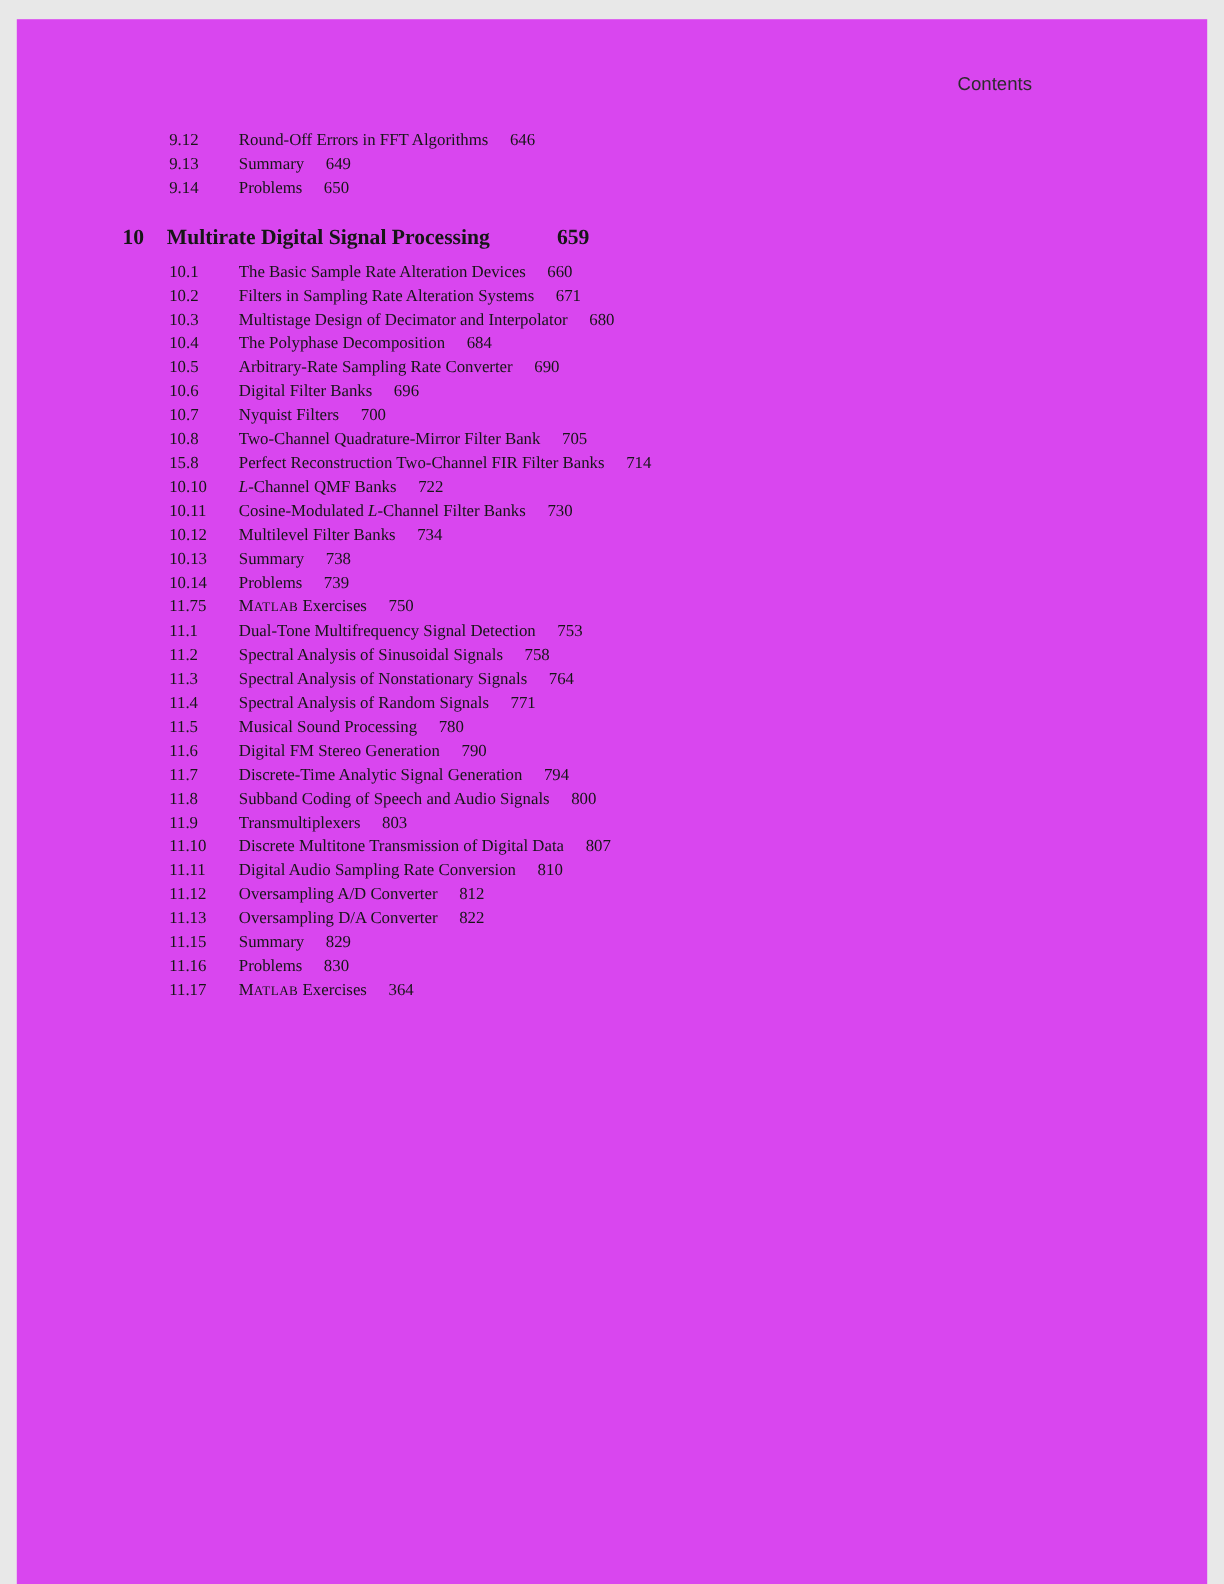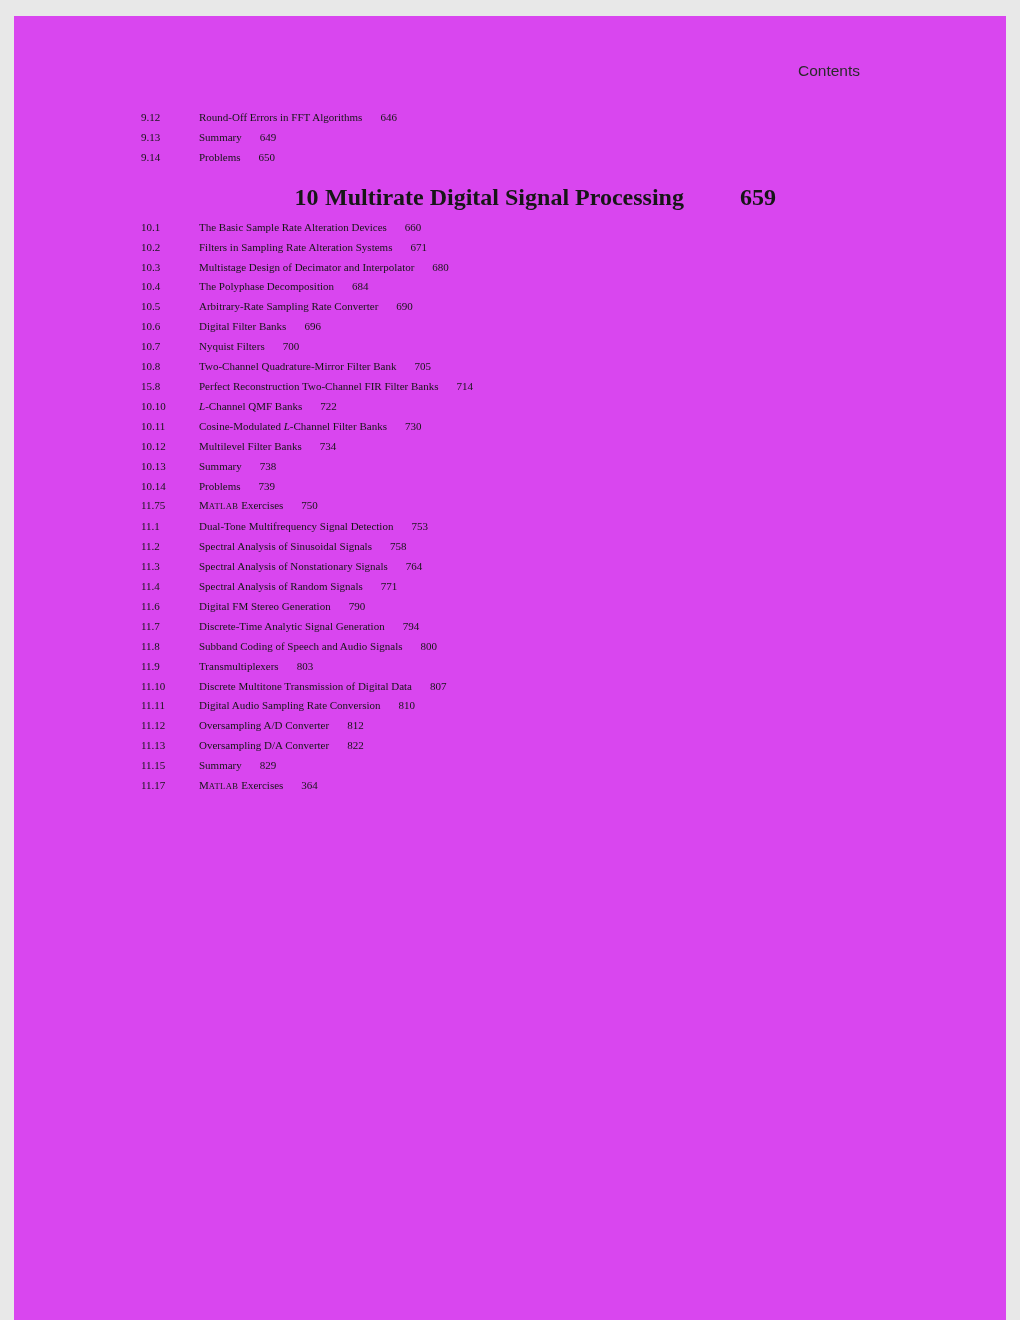--- a/index.html
+++ b/index.html
@@ -29,39 +29,38 @@
     position: absolute;
     left: 88px;
     top: 92px;
     width: 860px;
   }
   .item-list {
     margin: 0;
   }
   .toc-item {
     margin-left: 39px;
-    font-size: 11px;
+    font-size: 14px;
     line-height: 19.9px;
     white-space: nowrap;
   }
   .it-num {
     display: inline-block;
     width: 58px;
   }
   .it-page {
     margin-left: 18px;
   }
   .chapter-heading {
     font-weight: bold;
-    font-size: 24px;
+    font-size: 18px;
     line-height: 24px;
     margin-top: 17px;
     margin-bottom: 9px;
     white-space: nowrap;
-    text-align: center;
   }
   .ch-num {
     display: inline-block;
     width: 37px;
   }
   .ch-page {
     margin-left: 56px;
   }
   .sc {
     font-size: 0.78em;
@@ -95,25 +94,27 @@
         <div class="toc-item"><span class="it-num">10.12</span><span class="it-title">Multilevel Filter Banks</span><span class="it-page">734</span></div>
         <div class="toc-item"><span class="it-num">10.13</span><span class="it-title">Summary</span><span class="it-page">738</span></div>
         <div class="toc-item"><span class="it-num">10.14</span><span class="it-title">Problems</span><span class="it-page">739</span></div>
         <div class="toc-item"><span class="it-num">11.75</span><span class="it-title">M<span class="sc">ATLAB</span> Exercises</span><span class="it-page">750</span></div>
       </div>
       <div class="item-list">
         <div class="toc-item"><span class="it-num">11.1</span><span class="it-title">Dual-Tone Multifrequency Signal Detection</span><span class="it-page">753</span></div>
         <div class="toc-item"><span class="it-num">11.2</span><span class="it-title">Spectral Analysis of Sinusoidal Signals</span><span class="it-page">758</span></div>
         <div class="toc-item"><span class="it-num">11.3</span><span class="it-title">Spectral Analysis of Nonstationary Signals</span><span class="it-page">764</span></div>
         <div class="toc-item"><span class="it-num">11.4</span><span class="it-title">Spectral Analysis of Random Signals</span><span class="it-page">771</span></div>
+        <div class="toc-item"><span class="it-num">11.5</span><span class="it-title">Musical Sound Processing</span><span class="it-page">780</span></div>
         <div class="toc-item"><span class="it-num">11.6</span><span class="it-title">Digital FM Stereo Generation</span><span class="it-page">790</span></div>
         <div class="toc-item"><span class="it-num">11.7</span><span class="it-title">Discrete-Time Analytic Signal Generation</span><span class="it-page">794</span></div>
         <div class="toc-item"><span class="it-num">11.8</span><span class="it-title">Subband Coding of Speech and Audio Signals</span><span class="it-page">800</span></div>
         <div class="toc-item"><span class="it-num">11.9</span><span class="it-title">Transmultiplexers</span><span class="it-page">803</span></div>
         <div class="toc-item"><span class="it-num">11.10</span><span class="it-title">Discrete Multitone Transmission of Digital Data</span><span class="it-page">807</span></div>
         <div class="toc-item"><span class="it-num">11.11</span><span class="it-title">Digital Audio Sampling Rate Conversion</span><span class="it-page">810</span></div>
         <div class="toc-item"><span class="it-num">11.12</span><span class="it-title">Oversampling A/D Converter</span><span class="it-page">812</span></div>
         <div class="toc-item"><span class="it-num">11.13</span><span class="it-title">Oversampling D/A Converter</span><span class="it-page">822</span></div>
         <div class="toc-item"><span class="it-num">11.15</span><span class="it-title">Summary</span><span class="it-page">829</span></div>
+        <div class="toc-item"><span class="it-num">11.16</span><span class="it-title">Problems</span><span class="it-page">830</span></div>
         <div class="toc-item"><span class="it-num">11.17</span><span class="it-title">M<span class="sc">ATLAB</span> Exercises</span><span class="it-page">364</span></div>
       </div>
     </div>
 </div>
 
 </body></html>

